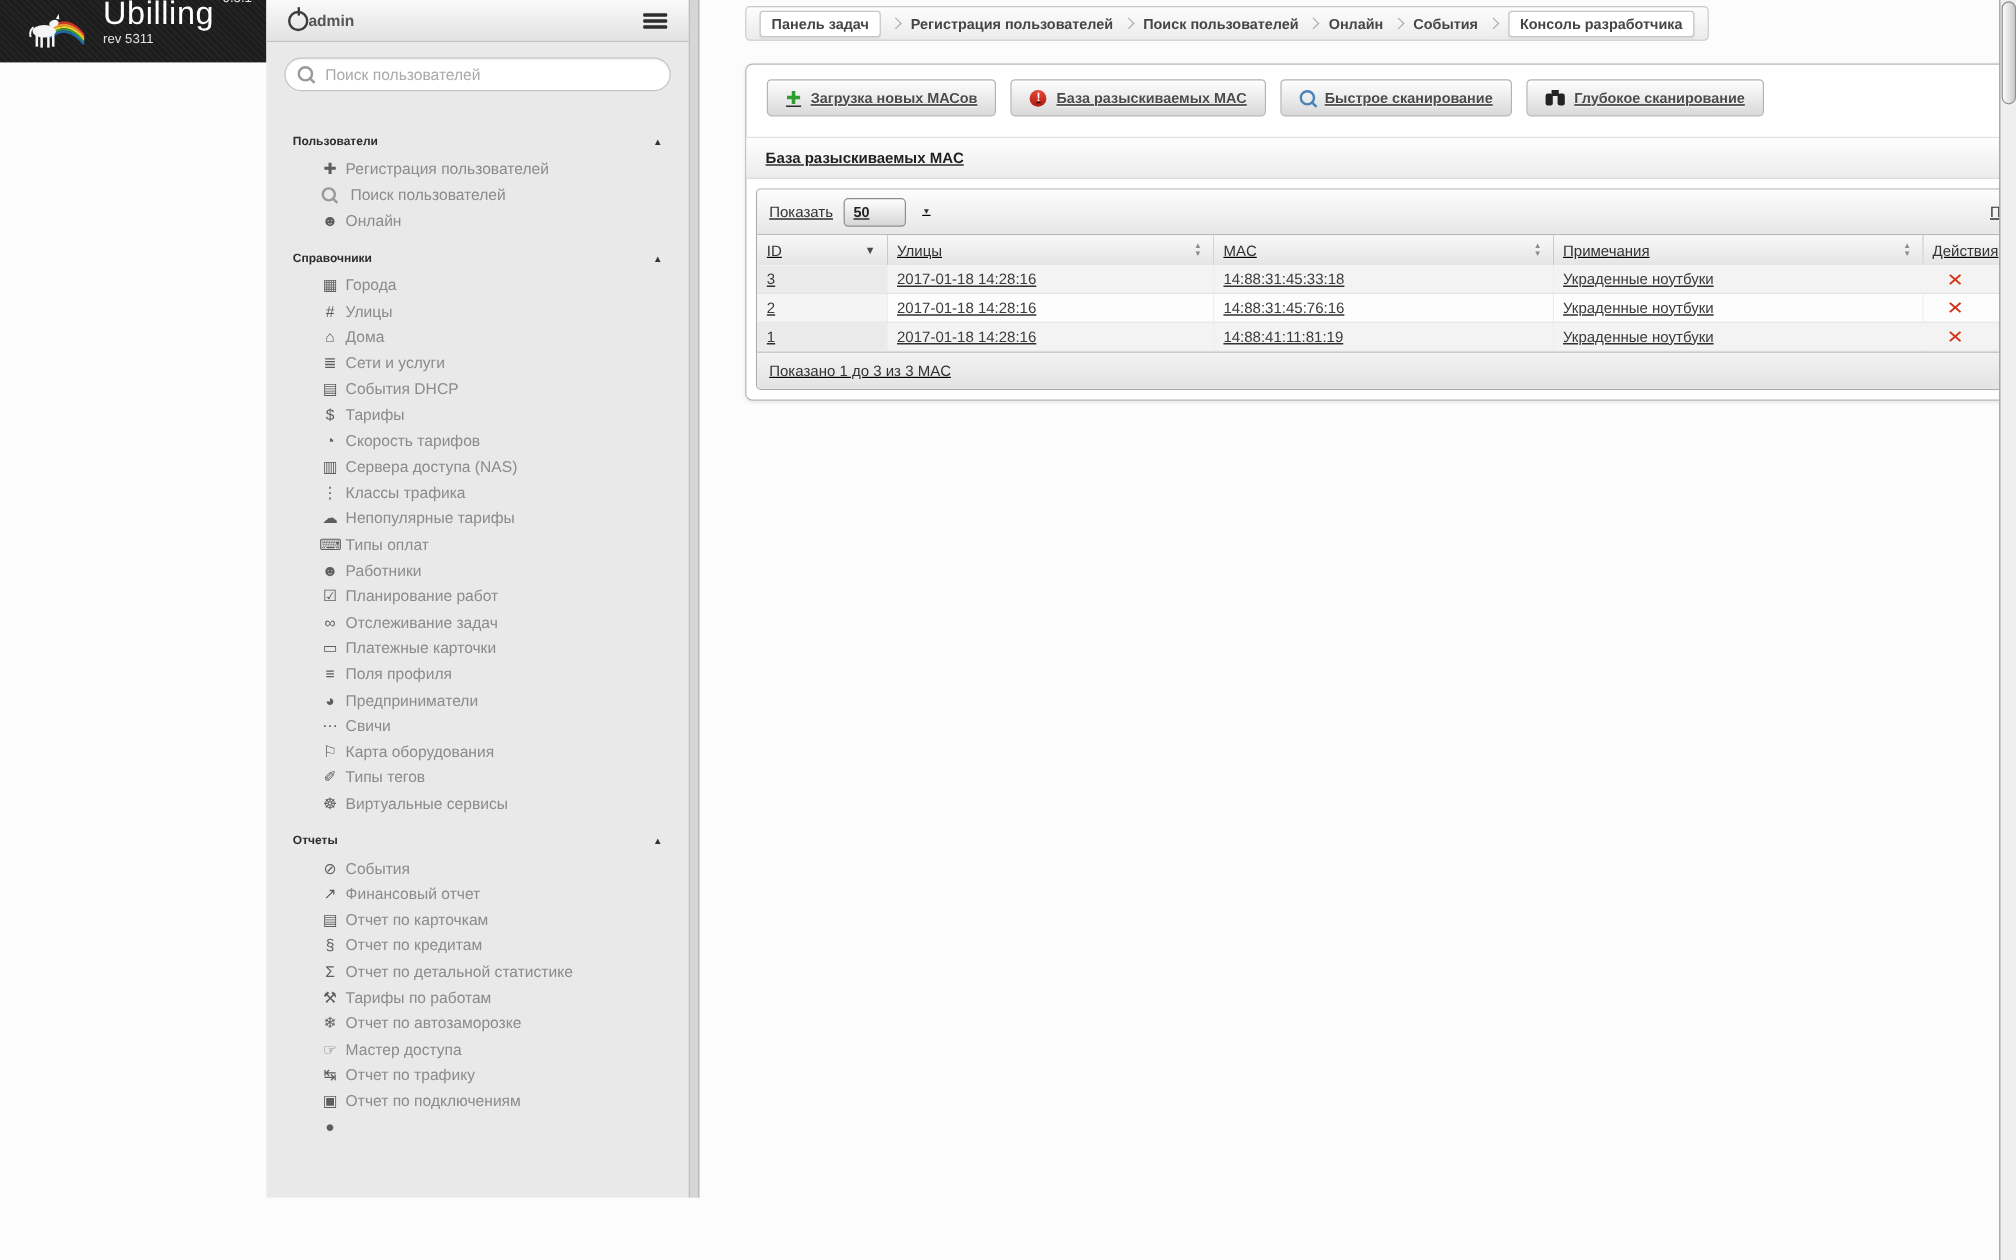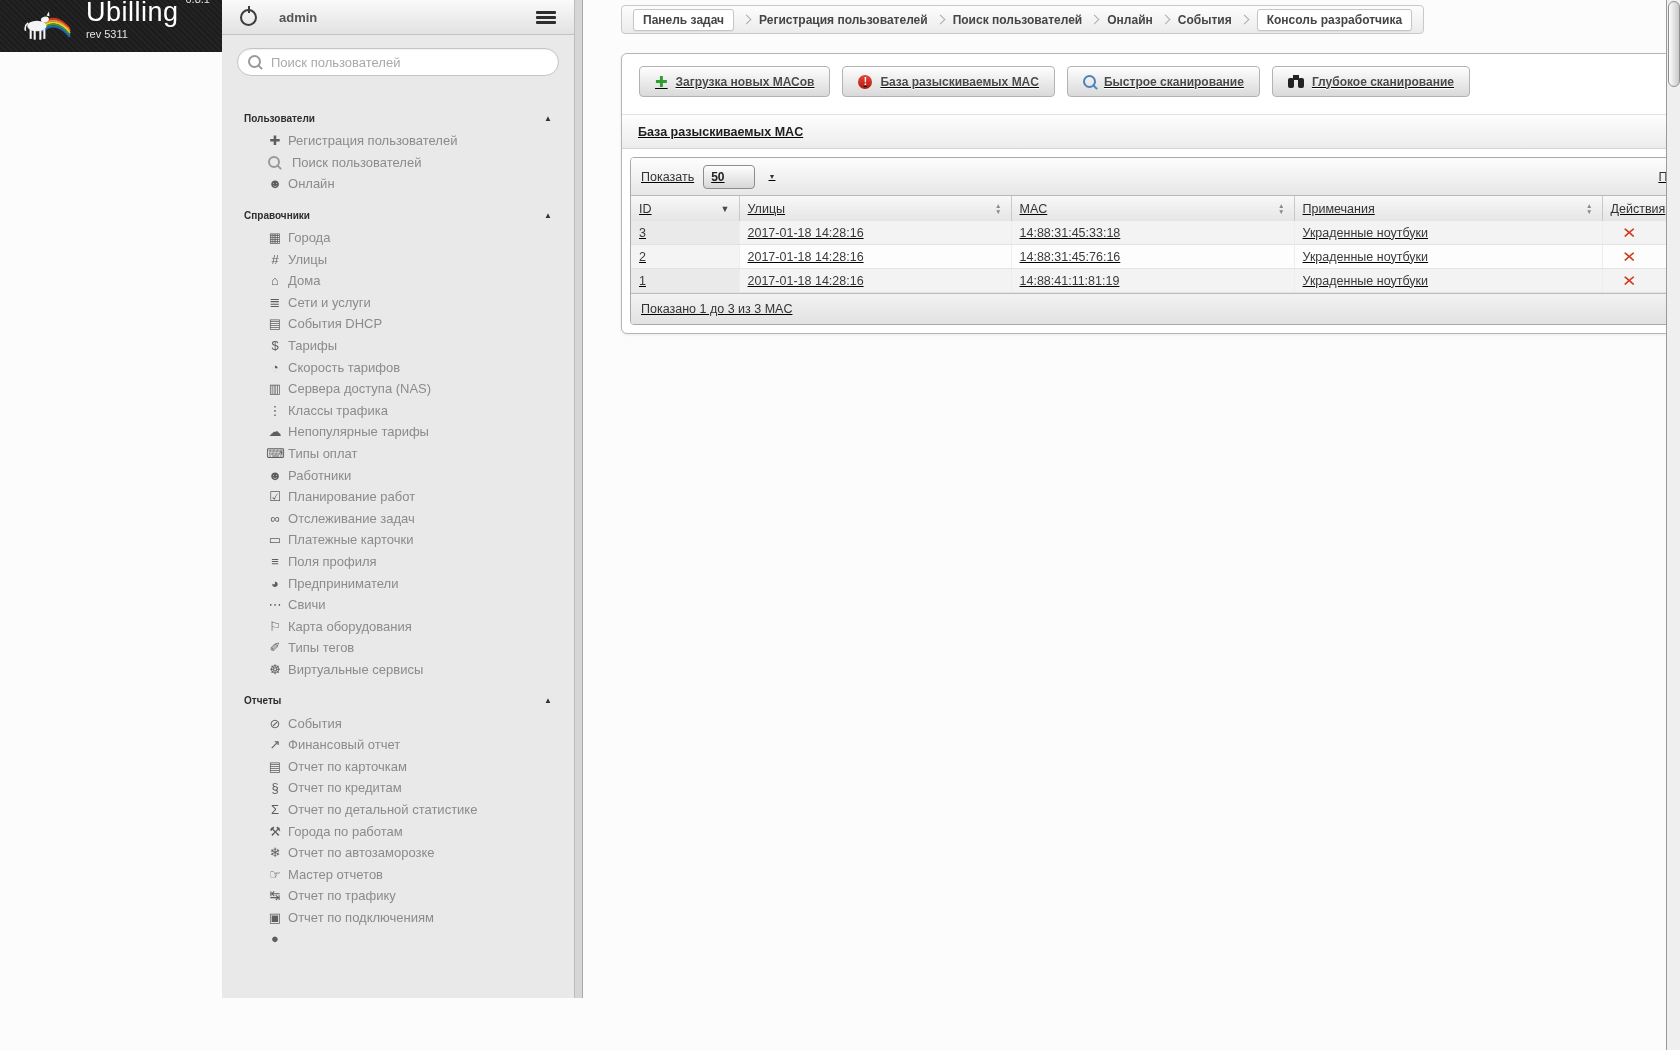--- a/index.html
+++ b/index.html
@@ -18,21 +18,21 @@
 
   .cols{display:flex;height:998px;}
 
   
   .sidebar{width:352px;background:#e9e9e9;box-sizing:border-box;overflow:hidden;display:flex;flex-direction:column;}
   .side-track{width:7px;background:#d6d6d6;border-left:1px solid #bdbdbd;border-right:1px solid #a8a8a8;}
   .adminbar{height:34px;flex:none;background:linear-gradient(#fafafa,#e2e2e2);border-bottom:1px solid #c2c2c2;
             display:flex;align-items:center;padding:0 18px;}
   .i-power{width:13px;height:13px;border:2px solid #3c3c3c;border-radius:50%;position:relative;}
   .i-power::before{content:'';position:absolute;top:-5px;left:50%;margin-left:-1px;width:2px;height:7px;background:#3c3c3c;}
-  .admin-name{margin-left:22px;font-weight:bold;font-size:13px;color:#555;flex:1;}
+  .admin-name{font-weight:bold;font-size:13px;color:#555;flex:1;}
   .i-menu{width:20px;height:3px;background:#2e2e2e;border-radius:1px;box-shadow:0 5px 0 #2e2e2e,0 10px 0 #2e2e2e;margin-top:-10px;}
 
   .usearch{margin:13px 15px 0 15px;position:relative;flex:none;}
   .usearch input{width:100%;height:28px;box-sizing:border-box;border:1px solid #c4c4c4;border-radius:14px;
                  padding:0 12px 0 33px;font-size:13px;color:#555;background:#fff;outline:none;
                  box-shadow:inset 0 1px 2px rgba(0,0,0,.06);}
   .usearch input::placeholder{color:#a9a9a9;}
   .i-mag{width:9px;height:9px;border:2px solid #999;border-radius:50%;display:inline-block;position:relative;}
   .i-mag::after{content:'';position:absolute;width:2px;height:6px;background:#999;right:-2px;bottom:-4px;transform:rotate(-45deg);}
   .usearch .i-mag{position:absolute;left:11px;top:7px;}
@@ -282,29 +282,29 @@
               <div class="mitem">
                 <span class="mi">§</span>
                 <span class="mlabel">Отчет по кредитам</span>
               </div>
               <div class="mitem">
                 <span class="mi">Σ</span>
                 <span class="mlabel">Отчет по детальной статистике</span>
               </div>
               <div class="mitem">
                 <span class="mi">⚒</span>
-                <span class="mlabel">Города по работам</span>
+                <span class="mlabel">Тарифы по работам</span>
               </div>
               <div class="mitem">
                 <span class="mi">❄</span>
                 <span class="mlabel">Отчет по автозаморозке</span>
               </div>
               <div class="mitem">
                 <span class="mi">☞</span>
-                <span class="mlabel">Мастер отчетов</span>
+                <span class="mlabel">Мастер доступа</span>
               </div>
               <div class="mitem">
                 <span class="mi">↹</span>
                 <span class="mlabel">Отчет по трафику</span>
               </div>
               <div class="mitem">
                 <span class="mi">▣</span>
                 <span class="mlabel">Отчет по подключениям</span>
               </div>
               <div class="mitem">

